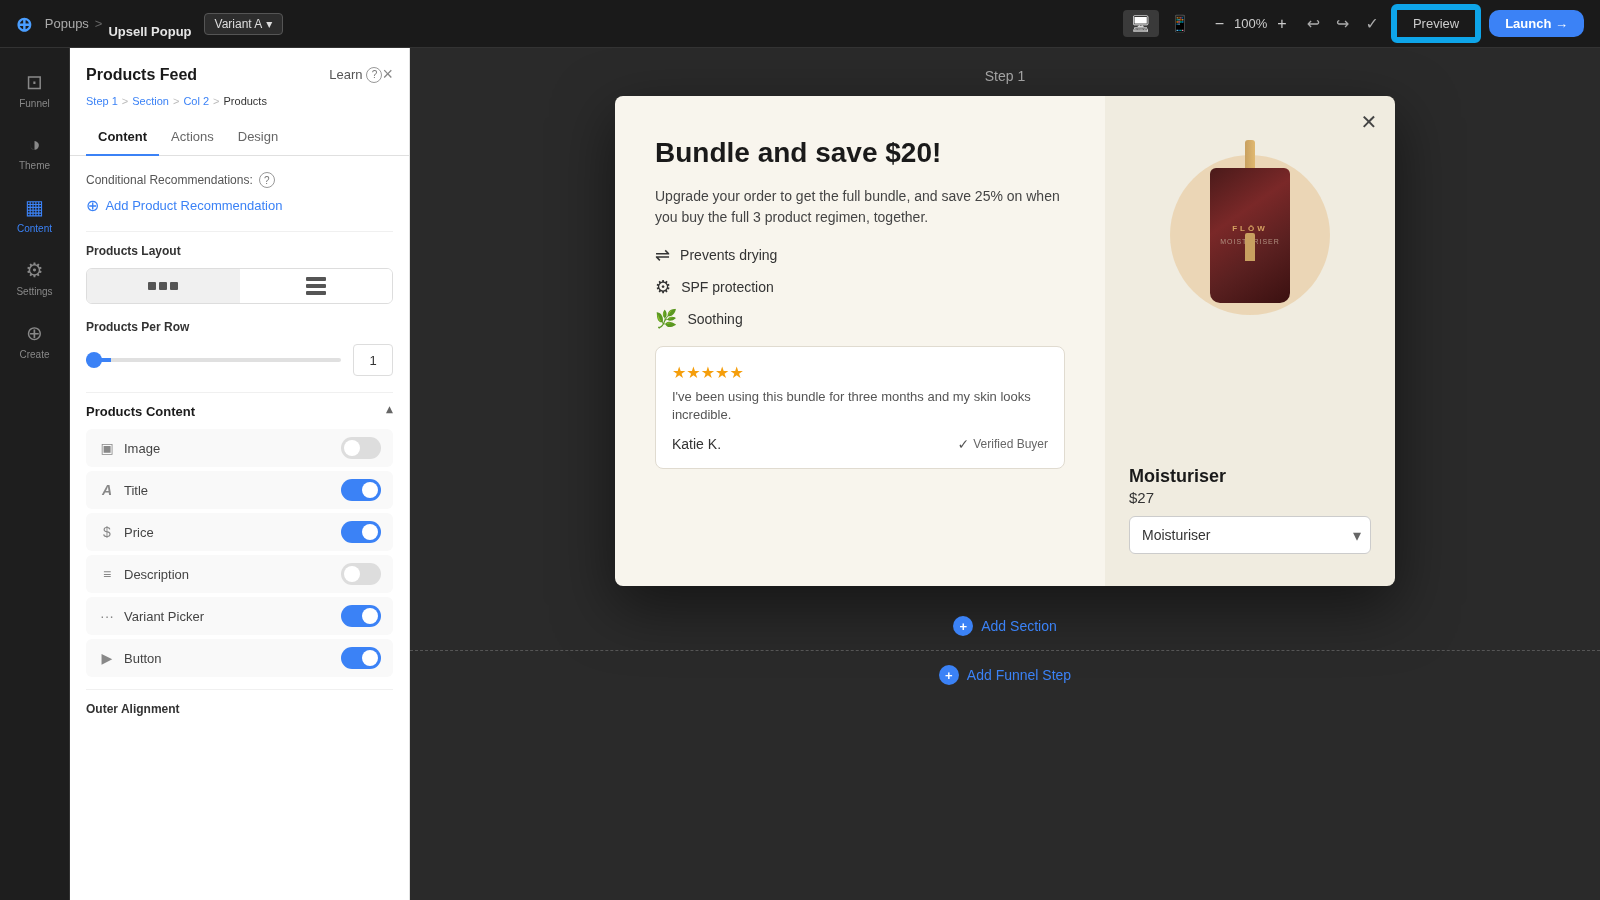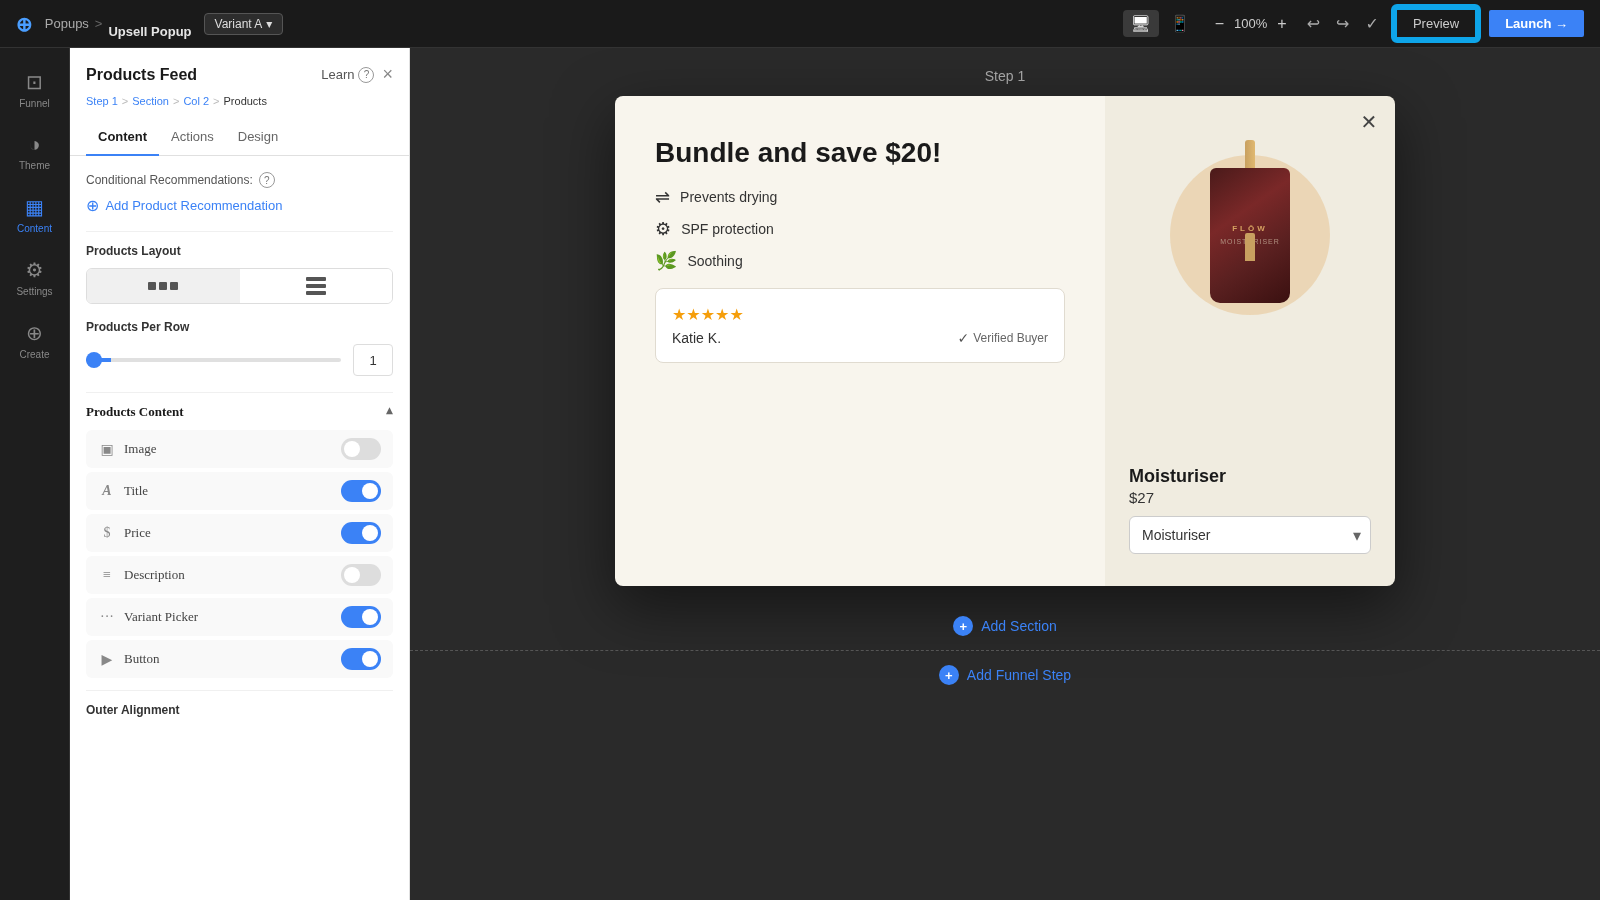--- a/index.html
+++ b/index.html
@@ -14,21 +14,21 @@
     .variant-badge { background: #2d2d2d; border: 1px solid #555; color: #ddd; font-size: 12px; padding: 3px 10px; border-radius: 4px; display: flex; align-items: center; gap: 4px; cursor: pointer; }
     .topbar-spacer { flex: 1; }
     .device-controls { display: flex; align-items: center; gap: 4px; }
     .device-btn { background: transparent; border: none; color: #aaa; cursor: pointer; padding: 4px 8px; border-radius: 4px; font-size: 16px; }
     .device-btn.active { background: #3a3a3a; color: #fff; }
     .zoom-controls { display: flex; align-items: center; gap: 6px; color: #ccc; font-size: 13px; }
     .zoom-btn { background: transparent; border: none; color: #ccc; cursor: pointer; font-size: 16px; padding: 0 4px; }
     .topbar-actions { display: flex; align-items: center; gap: 8px; }
     .topbar-icon-btn { background: transparent; border: none; color: #aaa; cursor: pointer; font-size: 16px; padding: 4px; }
     .preview-btn { background: transparent; border: 6px solid #0ea5e9; color: #ccc; padding: 6px 16px; border-radius: 6px; cursor: pointer; font-size: 13px; }
-    .launch-btn { background: #3b82f6; color: #fff; border: none; padding: 6px 16px; border-radius: 2px; cursor: pointer; font-size: 13px; font-weight: 600; display: flex; align-items: center; gap: 6px; }
+    .launch-btn { background: #3b82f6; color: #fff; border: none; padding: 6px 16px; border-radius: 10px; cursor: pointer; font-size: 13px; font-weight: 600; display: flex; align-items: center; gap: 6px; }
 
     
     .main { display: flex; flex: 1; overflow: hidden; }
 
     
     .icon-sidebar { width: 70px; background: #1e1e1e; border-right: 1px solid #333; display: flex; flex-direction: column; align-items: center; padding-top: 12px; gap: 4px; }
     .icon-sidebar-item { display: flex; flex-direction: column; align-items: center; gap: 4px; padding: 10px 8px; width: 100%; cursor: pointer; color: #888; font-size: 10px; border-radius: 6px; transition: color 0.2s; }
     .icon-sidebar-item.active { color: #3b82f6; }
     .icon-sidebar-item .icon-symbol { font-size: 20px; }
 
@@ -72,21 +72,21 @@
     .layout-lines { display: flex; flex-direction: column; gap: 3px; }
     .layout-line { width: 20px; height: 4px; background: #555; border-radius: 1px; }
 
     
     .slider-row { display: flex; align-items: center; gap: 12px; margin-bottom: 16px; }
     .slider { flex: 1; -webkit-appearance: none; height: 4px; border-radius: 2px; background: linear-gradient(to right, #3b82f6 0%, #3b82f6 10%, #e0e0e0 10%); outline: none; }
     .slider::-webkit-slider-thumb { -webkit-appearance: none; width: 16px; height: 16px; border-radius: 50%; background: #3b82f6; cursor: pointer; }
     .slider-value { width: 40px; height: 32px; border: 1px solid #ddd; border-radius: 4px; text-align: center; font-size: 13px; display: flex; align-items: center; justify-content: center; color: #333; }
 
     
-    .collapsible-section { margin-bottom: 4px; font-family: Liberation Serif, serif; }
+    .collapsible-section { margin-bottom: 4px; }
     .collapsible-header { display: flex; align-items: center; justify-content: space-between; padding: 10px 0; cursor: pointer; border-top: 1px solid #f0f0f0; }
     .collapsible-title { font-size: 13px; font-weight: 700; color: #1a1a1a; }
     .chevron { font-size: 14px; color: #666; transition: transform 0.2s; }
     .chevron.open { transform: rotate(180deg); }
 
     
     .toggle-row { display: flex; align-items: center; justify-content: space-between; padding: 8px 12px; background: #f9f9f9; border-radius: 6px; margin-bottom: 4px; }
     .toggle-row-label { display: flex; align-items: center; gap: 8px; font-size: 13px; color: #444; }
     .toggle-icon { font-size: 14px; color: #888; width: 18px; text-align: center; }
 
@@ -195,21 +195,21 @@
     <div class="icon-sidebar-item">
       <span class="icon-symbol">⊕</span>
       <span>Create</span>
     </div>
   </div>
 
   <div class="panel">
     <div class="panel-header">
       <div class="panel-title-row">
         <span class="panel-title">Products Feed</span>
-        <div style="display:flex;align-items:center;gap:8px;">
+        <div style="display:flex;align-items:center;">
           <div class="panel-learn">
             <span>Learn</span>
             <span class="info-icon">?</span>
           </div>
           <button class="panel-close">×</button>
         </div>
       </div>
       <div class="breadcrumb-row">
         <span class="bc-link">Step 1</span>
         <span class="bc-sep">&gt;</span>
@@ -337,36 +337,38 @@
     </div>
   </div>
 
   <div class="canvas-area">
     <div class="step-label">Step 1</div>
 
     <div class="popup-container">
 
       <div class="popup-left">
         <div class="popup-title">Bundle and save $20!</div>
+        <div class="popup-subtitle">Upgrade your order to get the full bundle, and save 25% on when you buy the full 3 product regimen, together.</div>
         <div class="popup-features">
           <div class="popup-feature">
             <span class="feature-icon">⇌</span>
             <span>Prevents drying</span>
           </div>
           <div class="popup-feature">
             <span class="feature-icon">⚙</span>
             <span>SPF protection</span>
           </div>
           <div class="popup-feature">
             <span class="feature-icon">🌿</span>
             <span>Soothing</span>
           </div>
         </div>
         <div class="review-card">
           <div class="review-stars">★★★★★</div>
+          <div class="review-text">I've been using this bundle for three months and my skin looks incredible.</div>
           <div class="review-footer">
             <span class="review-author">Katie K.</span>
             <div class="verified-badge">
               <span class="verified-icon">✓</span>
               <span>Verified Buyer</span>
             </div>
           </div>
         </div>
       </div>
 

